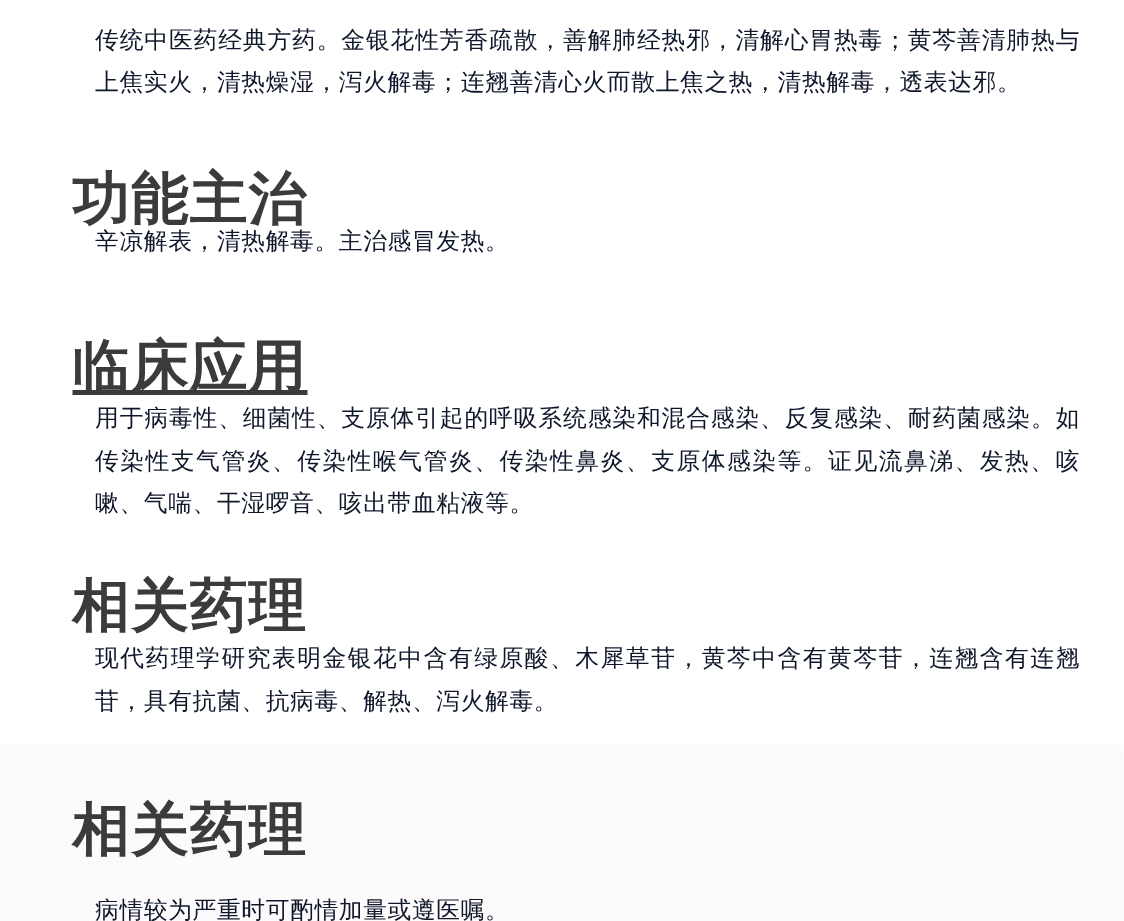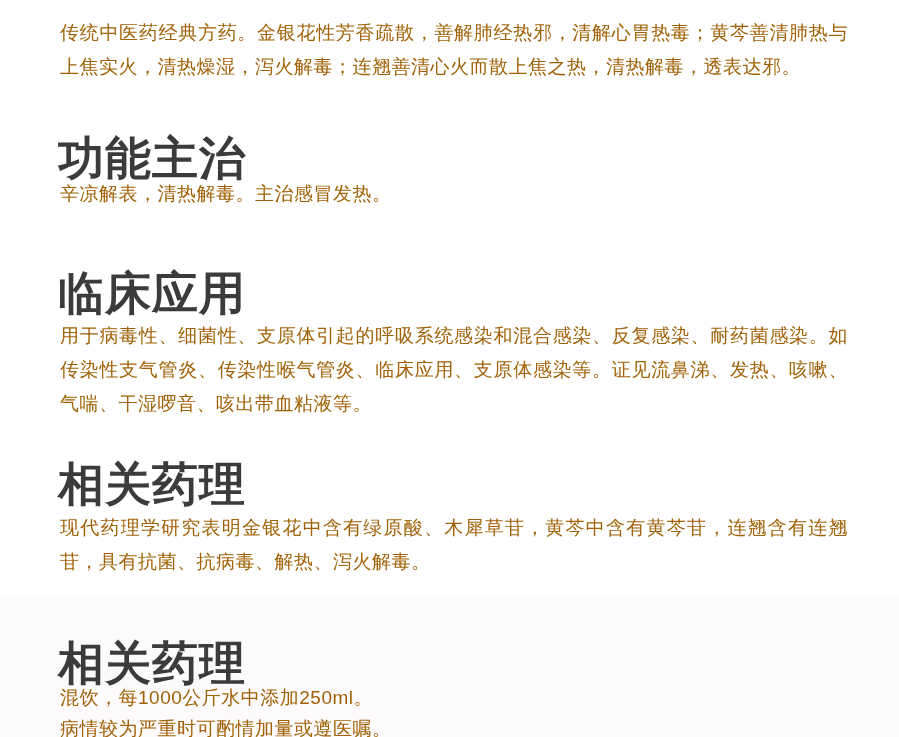--- a/index.html
+++ b/index.html
@@ -18,65 +18,65 @@
   .tinted-band {
     position: absolute;
     left: 0;
     top: 596px;
     width: 899px;
     height: 141px;
     background: #fcfafb;
   }
   .body-text {
     position: absolute;
-    left: 60px;
+    left: 76px;
     width: 788px;
     font-size: 19px;
     line-height: 34px;
-    color: #a16207;
+    color: #0f172a;
     letter-spacing: 0.5px;
     text-align: justify;
   }
   .section-heading {
     position: absolute;
     left: 58px;
     font-size: 46px;
     line-height: 52px;
     font-weight: bold;
     color: #3b3b3b;
     letter-spacing: 1px;
     white-space: nowrap;
   }
   .intro       { top: -3px; }
   .h-1         { top: 94px; }
-  .b-1         { top: 158px; }
-  .h-2         { top: 229px; }
+  .b-1         { top: 158px; font-family: Liberation Mono, monospace; }
+  .h-2         { top: 229px; text-decoration: underline; }
   .b-2         { top: 300px; }
   .h-3         { top: 421px; font-family: Liberation Serif, serif; }
   .b-3         { top: 492px; }
   .h-4         { top: 599px; }
   .b-4         { top: 663px; line-height: 31px; }
 </style>
 </head>
 <body>
 
 <div class="page">
 
   <div class="tinted-band"></div>
 
   <p class="body-text intro">传统中医药经典方药。金银花性芳香疏散，善解肺经热邪，清解心胃热毒；黄芩善清肺热与上焦实火，清热燥湿，泻火解毒；连翘善清心火而散上焦之热，清热解毒，透表达邪。</p>
 
   <h2 class="section-heading h-1">功能主治</h2>
   <p class="body-text b-1">辛凉解表，清热解毒。主治感冒发热。</p>
 
   <h2 class="section-heading h-2">临床应用</h2>
-  <p class="body-text b-2">用于病毒性、细菌性、支原体引起的呼吸系统感染和混合感染、反复感染、耐药菌感染。如传染性支气管炎、传染性喉气管炎、临床应用、支原体感染等。证见流鼻涕、发热、咳嗽、气喘、干湿啰音、咳出带血粘液等。</p>
+  <p class="body-text b-2">用于病毒性、细菌性、支原体引起的呼吸系统感染和混合感染、反复感染、耐药菌感染。如传染性支气管炎、传染性喉气管炎、传染性鼻炎、支原体感染等。证见流鼻涕、发热、咳嗽、气喘、干湿啰音、咳出带血粘液等。</p>
 
   <h2 class="section-heading h-3">相关药理</h2>
   <p class="body-text b-3">现代药理学研究表明金银花中含有绿原酸、木犀草苷，黄芩中含有黄芩苷，连翘含有连翘苷，具有抗菌、抗病毒、解热、泻火解毒。</p>
 
   <h2 class="section-heading h-4">相关药理</h2>
   <p class="body-text b-4">
-    <span>混饮，每1000公斤水中添加250ml。</span><br>
+    <br>
     <span>病情较为严重时可酌情加量或遵医嘱。</span>
   </p>
 
 </div>
 
 </body></html>

